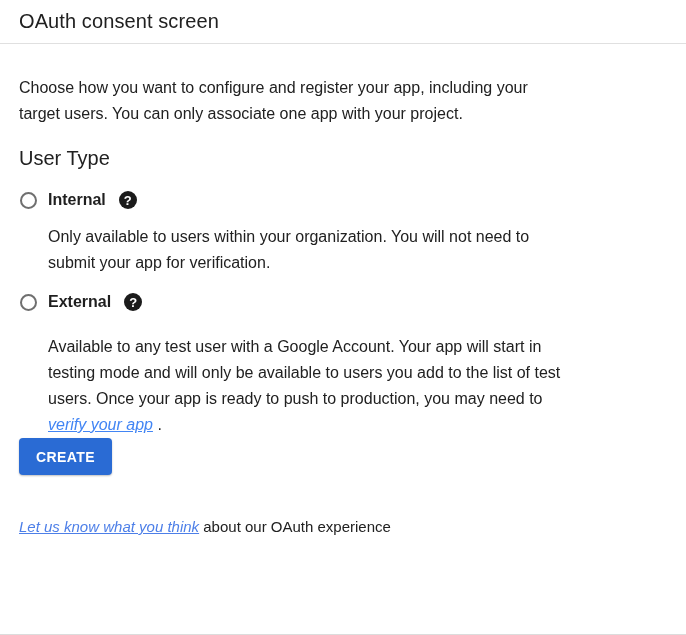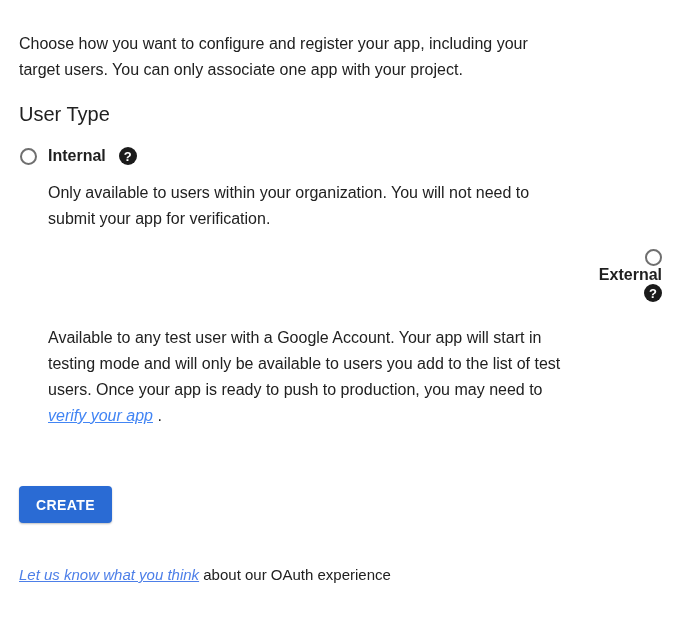--- a/index.html
+++ b/index.html
@@ -45,21 +45,21 @@
     margin-top: 20px;
     font-size: 20px;
     font-weight: 400;
     color: #212121;
   }
   .radio-row {
     display: flex;
     align-items: flex-end;
     margin-top: 21px;
   }
-  .radio-row.second { margin-top: 17px; flex-direction: column; }
+  .radio-row.second { margin-top: 17px; }
   .radio-circle {
     width: 17px;
     height: 17px;
     border: 2px solid #6f6f6f;
     border-radius: 50%;
     background: #ffffff;
     flex: 0 0 auto;
     margin-left: 1px;
     cursor: pointer;
   }
@@ -93,21 +93,20 @@
     color: #212121;
   }
   .option-desc.external-desc { margin-top: 23px; }
   a.text-link {
     color: #4285f4;
     text-decoration: underline;
     cursor: pointer;
     font-style: italic;
   }
   .create-button {
-    margin-top: 57px;
     margin-left: 0;
     display: inline-block;
     background: #2a6bd4;
     color: #ffffff;
     border: none;
     border-radius: 4px;
     height: 37px;
     padding: 0 17px;
     font-family: "Liberation Sans", sans-serif;
     font-size: 14px;
@@ -129,20 +128,23 @@
     width: 100%;
     height: 0;
     border-top: 1px solid #dcdcdc;
   }
 </style>
 </head>
 <body>
 
 <div class="page">
 
+  <div class="header">
+    <div class="page-title">OAuth consent screen</div>
+  </div>
 
   <div class="content">
 
     <p class="intro">Choose how you want to configure and register your app, including your
 target users. You can only associate one app with your project.</p>
 
     <h2 class="section-heading">User Type</h2>
 
     <div class="radio-row">
       <span class="radio-circle" role="radio" aria-checked="false"></span>

